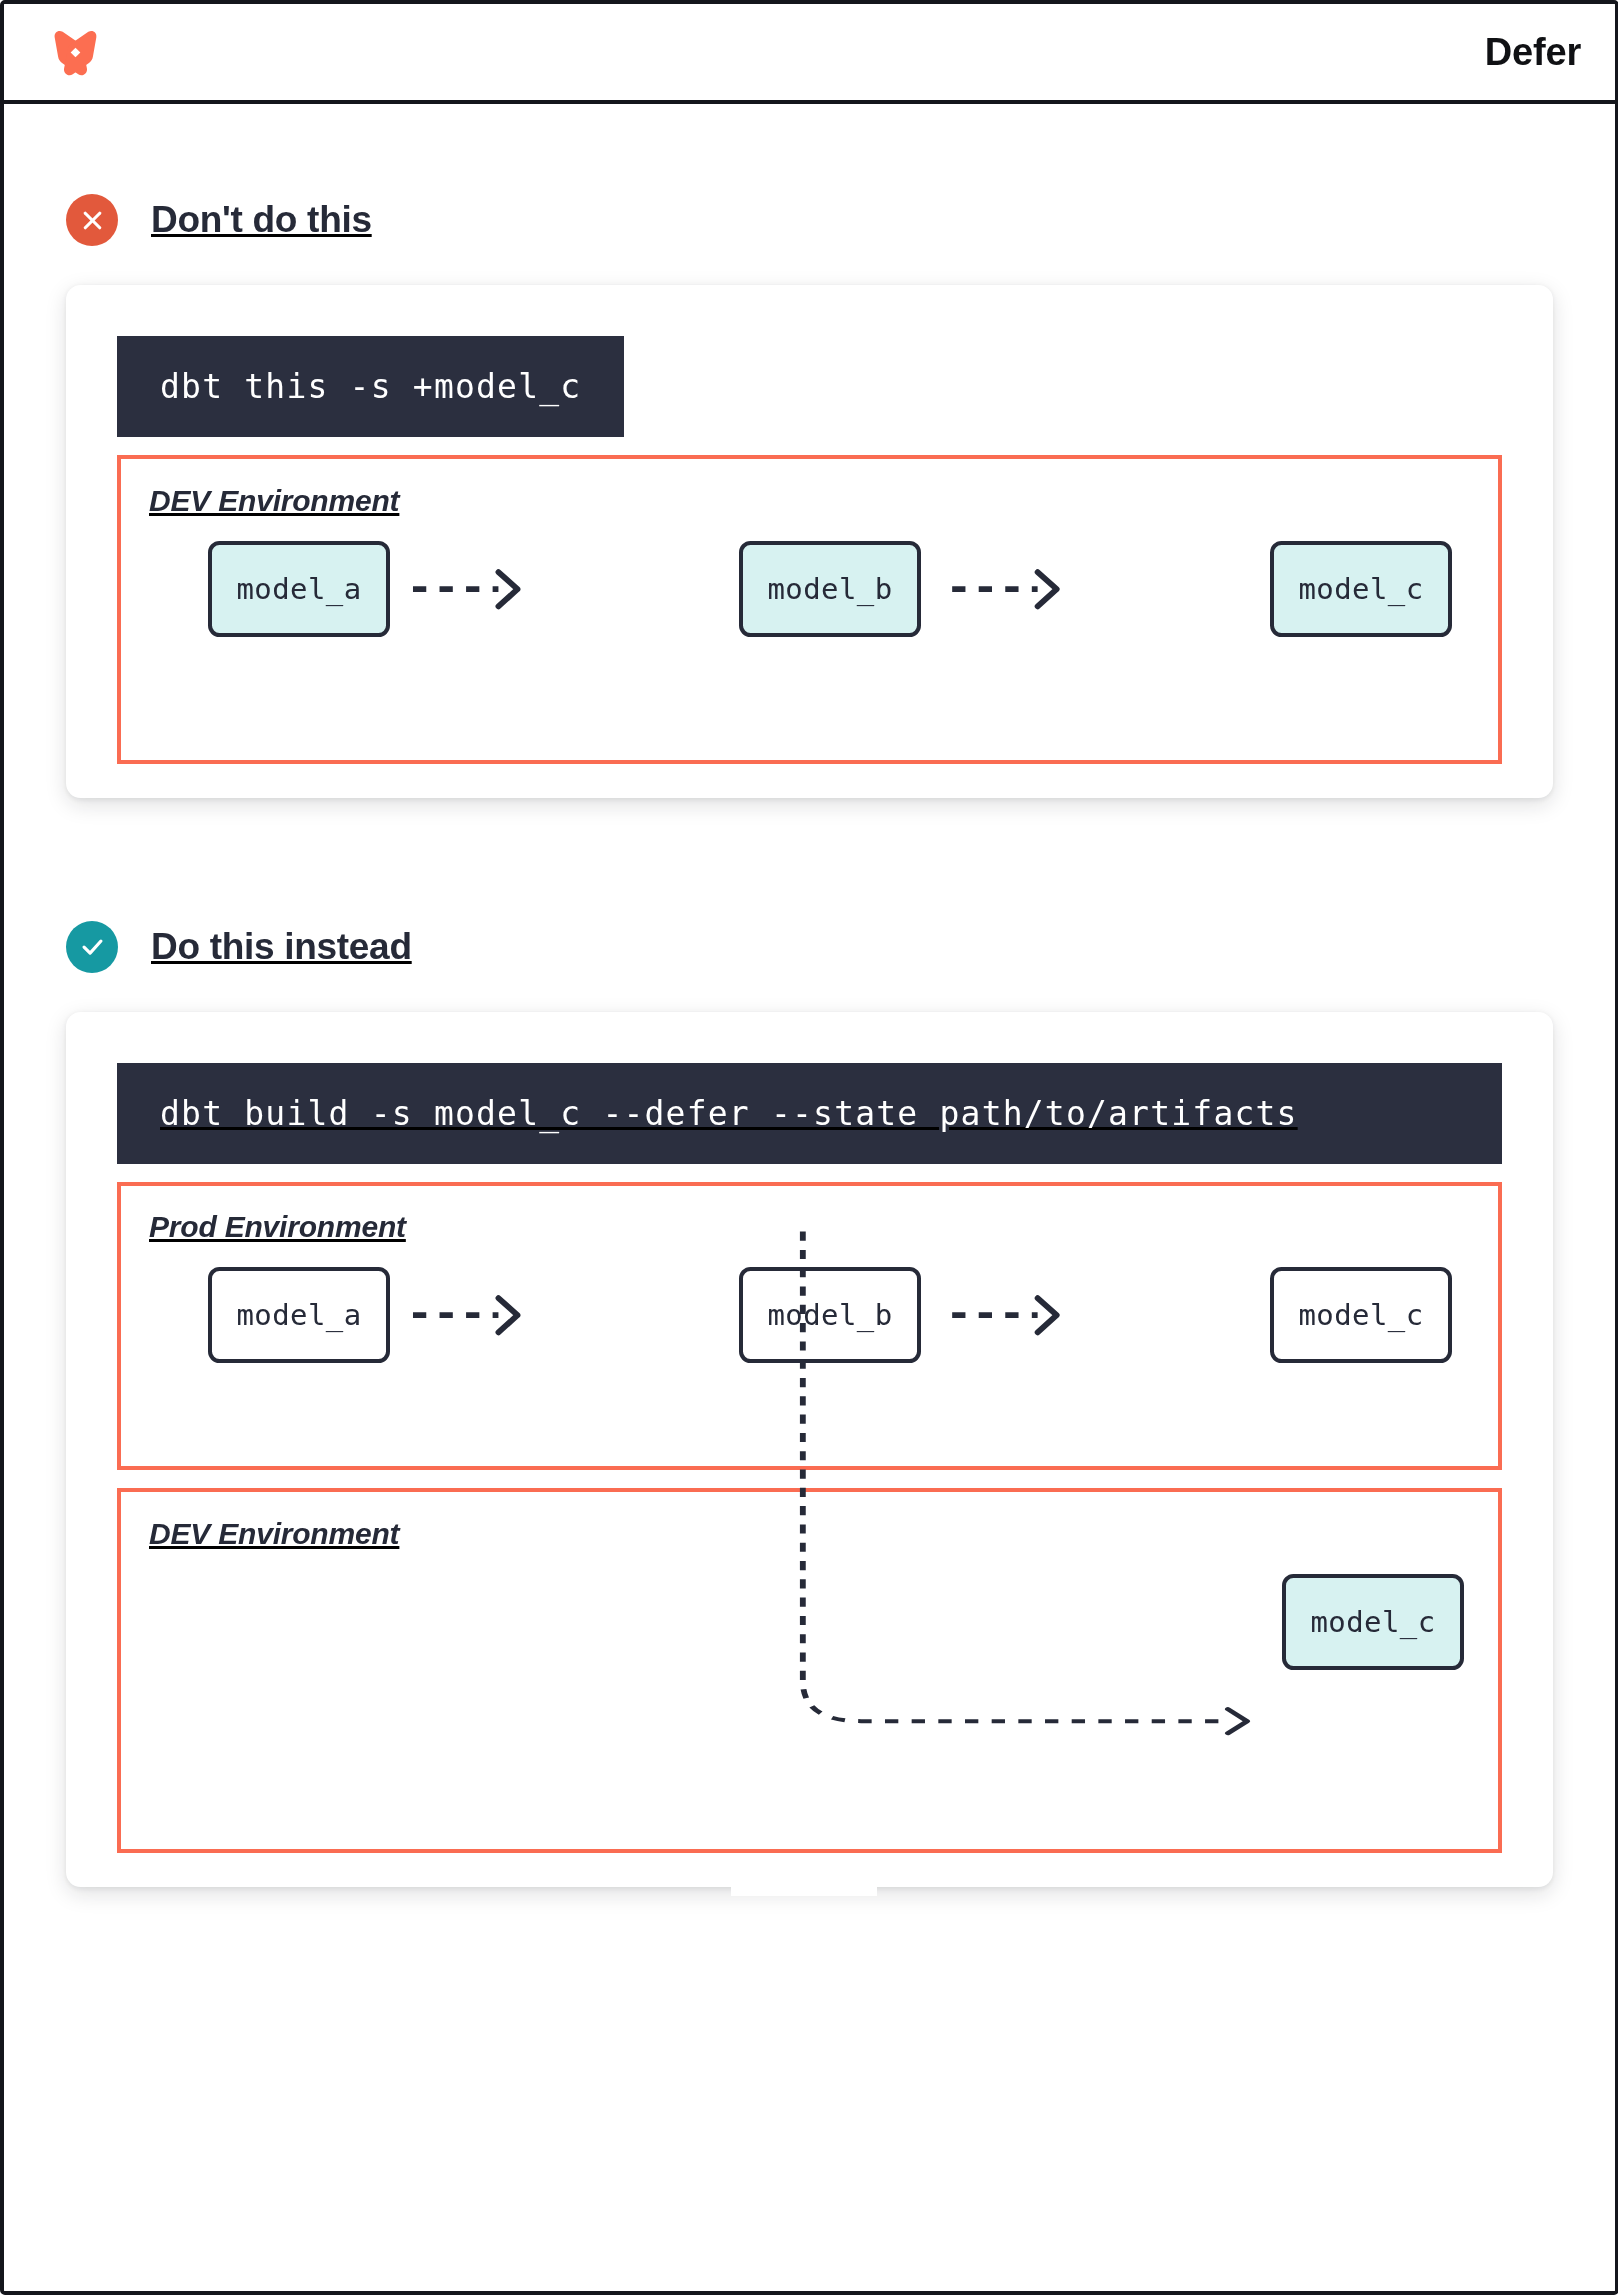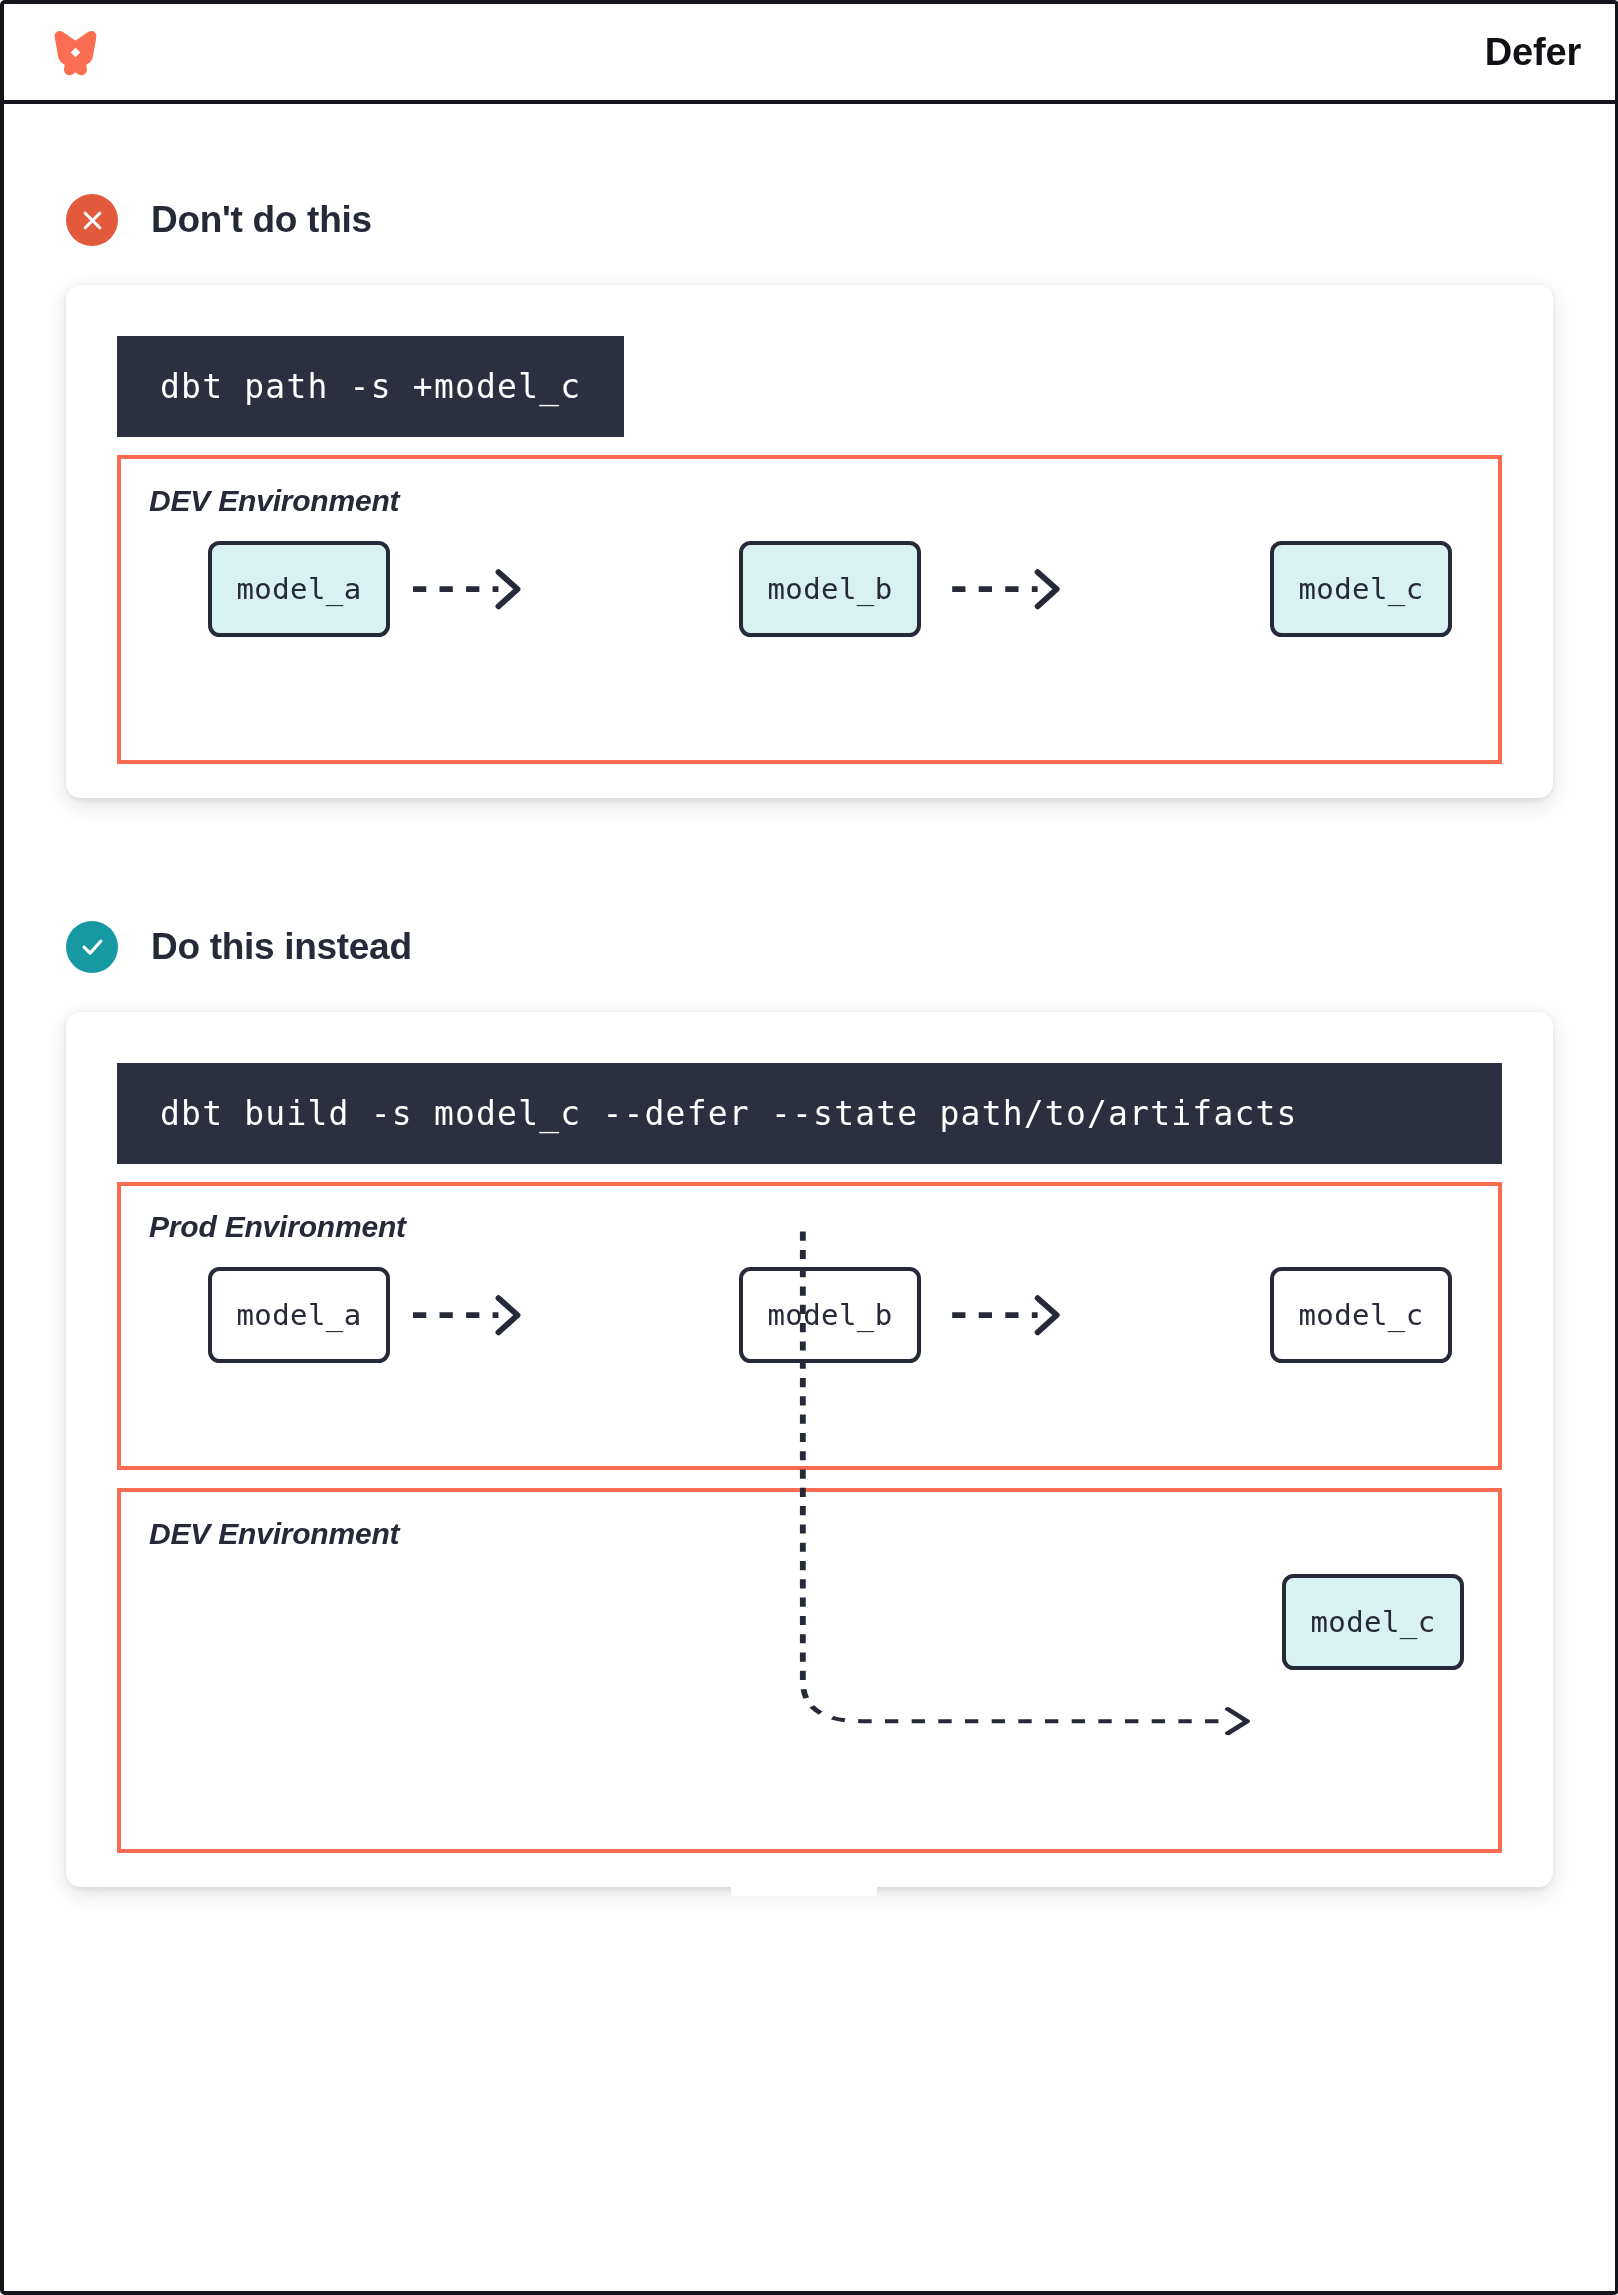--- a/index.html
+++ b/index.html
@@ -45,20 +45,21 @@
   }
 
   
   #body {
     position: absolute;
     left: 0; top: 100px;
     width: 100%;
     height: 2191px;
     background: #ffffff;
     padding: 0 62px;
+    text-decoration: underline;
   }
 
   .section-head {
     display: flex;
     align-items: center;
     gap: 33px;
   }
   #sec1-head { margin-top: 90px; }
   #sec2-head { margin-top: 123px; }
 
@@ -200,21 +201,21 @@
       <div class="badge bad">
         <svg viewBox="0 0 24 24" fill="none" stroke="#ffffff" stroke-width="2.6" stroke-linecap="round">
           <line x1="6" y1="6" x2="18" y2="18"></line>
           <line x1="18" y1="6" x2="6" y2="18"></line>
         </svg>
       </div>
       <div class="section-title">Don't do this</div>
     </div>
 
     <div class="card">
-      <div class="code">dbt path -s +model_c</div>
+      <div class="code">dbt this -s +model_c</div>
 
       <div class="env">
         <div class="env-label">DEV Environment</div>
 
         <div class="env-row">
           <svg class="arrows" viewBox="0 0 1660 186" preserveAspectRatio="none">
             <g stroke="#262a38" stroke-width="7" fill="none">
               <line x1="352" y1="59" x2="455" y2="59" stroke-dasharray="16 16"></line>
               <polyline points="455,38 478,59 455,80" stroke-linecap="round" stroke-linejoin="round"></polyline>
               <line x1="1002" y1="59" x2="1105" y2="59" stroke-dasharray="16 16"></line>

